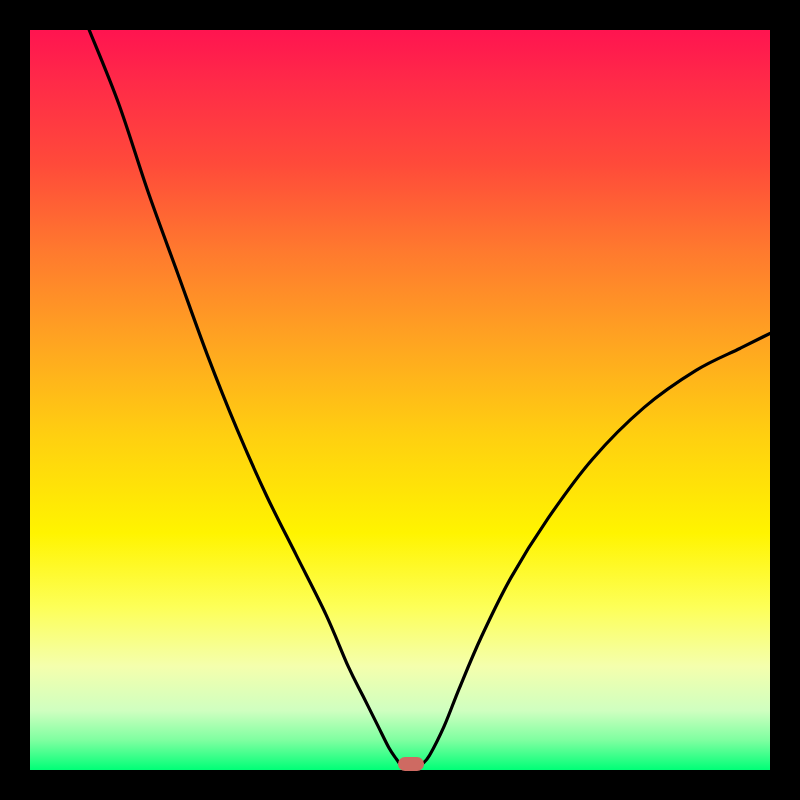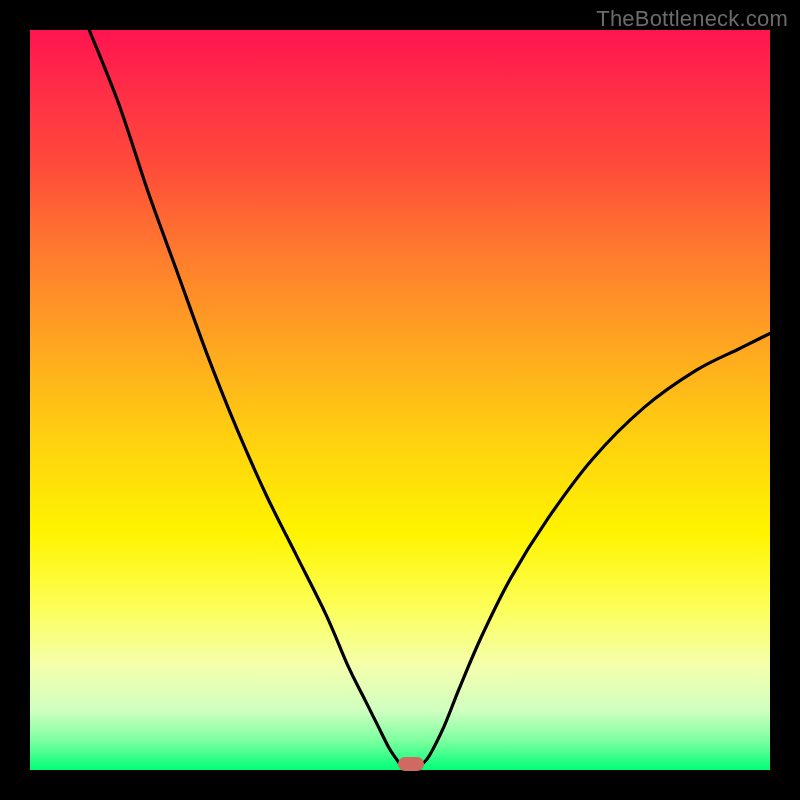--- a/index.html
+++ b/index.html
@@ -76,14 +76,13 @@
   <div class="plot">
 
     <svg class="curve-svg" viewBox="0 0 740 740" preserveAspectRatio="none">
       <path d="M 59.20 0.00 C 64.13 12.33, 78.93 46.87, 88.80 74.00 C 98.67 101.13, 108.53 134.43, 118.40 162.80 C 128.27 191.17, 138.13 217.07, 148.00 244.20 C 157.87 271.33, 167.73 299.70, 177.60 325.60 C 187.47 351.50, 197.33 376.17, 207.20 399.60 C 217.07 423.03, 226.93 445.23, 236.80 466.20 C 246.67 487.17, 256.53 505.67, 266.40 525.40 C 276.27 545.13, 287.37 566.10, 296.00 584.60 C 304.63 603.10, 312.03 622.83, 318.20 636.40 C 324.37 649.97, 328.07 656.13, 333.00 666.00 C 337.93 675.87, 343.48 686.97, 347.80 695.60 C 352.12 704.23, 355.82 712.25, 358.90 717.80 C 361.98 723.35, 364.45 726.19, 366.30 728.90 C 368.15 731.61, 369.38 733.22, 370.00 734.08" fill="none" stroke="#000" stroke-width="3.2" stroke-linecap="round"></path>
       <path d="M 392.20 734.08 C 393.43 732.60, 395.90 731.61, 399.60 725.20 C 403.30 718.79, 409.47 706.70, 414.40 695.60 C 419.33 684.50, 423.03 673.40, 429.20 658.60 C 435.37 643.80, 442.77 625.30, 451.40 606.80 C 460.03 588.30, 469.90 567.33, 481.00 547.60 C 492.10 527.87, 504.43 508.13, 518.00 488.40 C 531.57 468.67, 546.37 447.70, 562.40 429.20 C 578.43 410.70, 596.93 392.20, 614.20 377.40 C 631.47 362.60, 649.97 350.27, 666.00 340.40 C 682.03 330.53, 698.07 324.37, 710.40 318.20 C 722.73 312.03, 735.07 305.87, 740.00 303.40" fill="none" stroke="#000" stroke-width="3.2" stroke-linecap="round"></path>
     </svg>
 
     <div class="marker" style="left: 381.1px; top: 734.08px; background: rgb(206, 106, 98);"></div>
   </div>
 
-  <div class="watermark">TheBottleneck.com</div>
 </div>
 
 </body></html>

